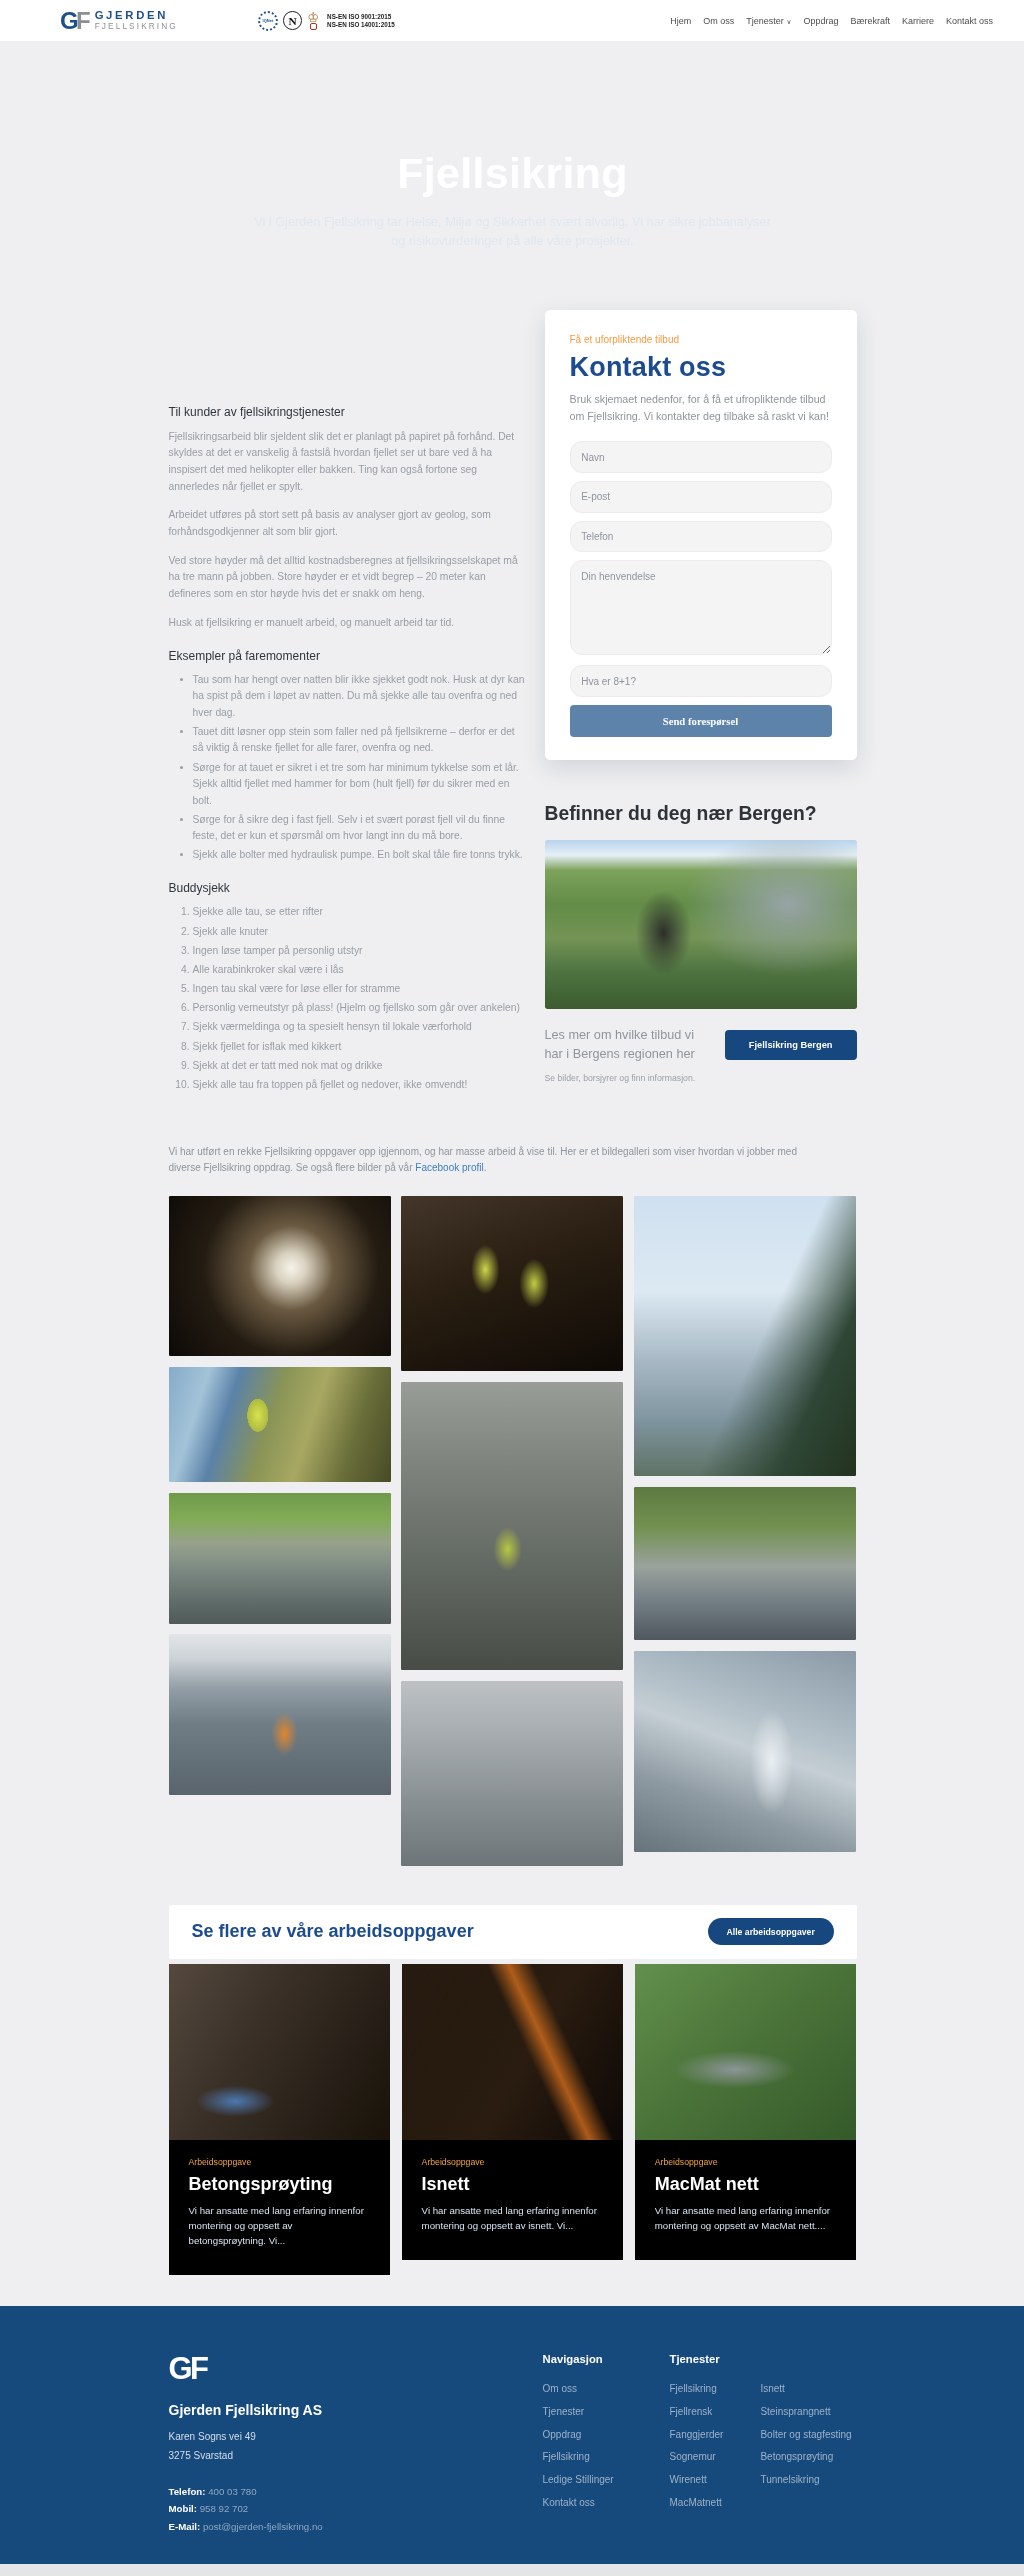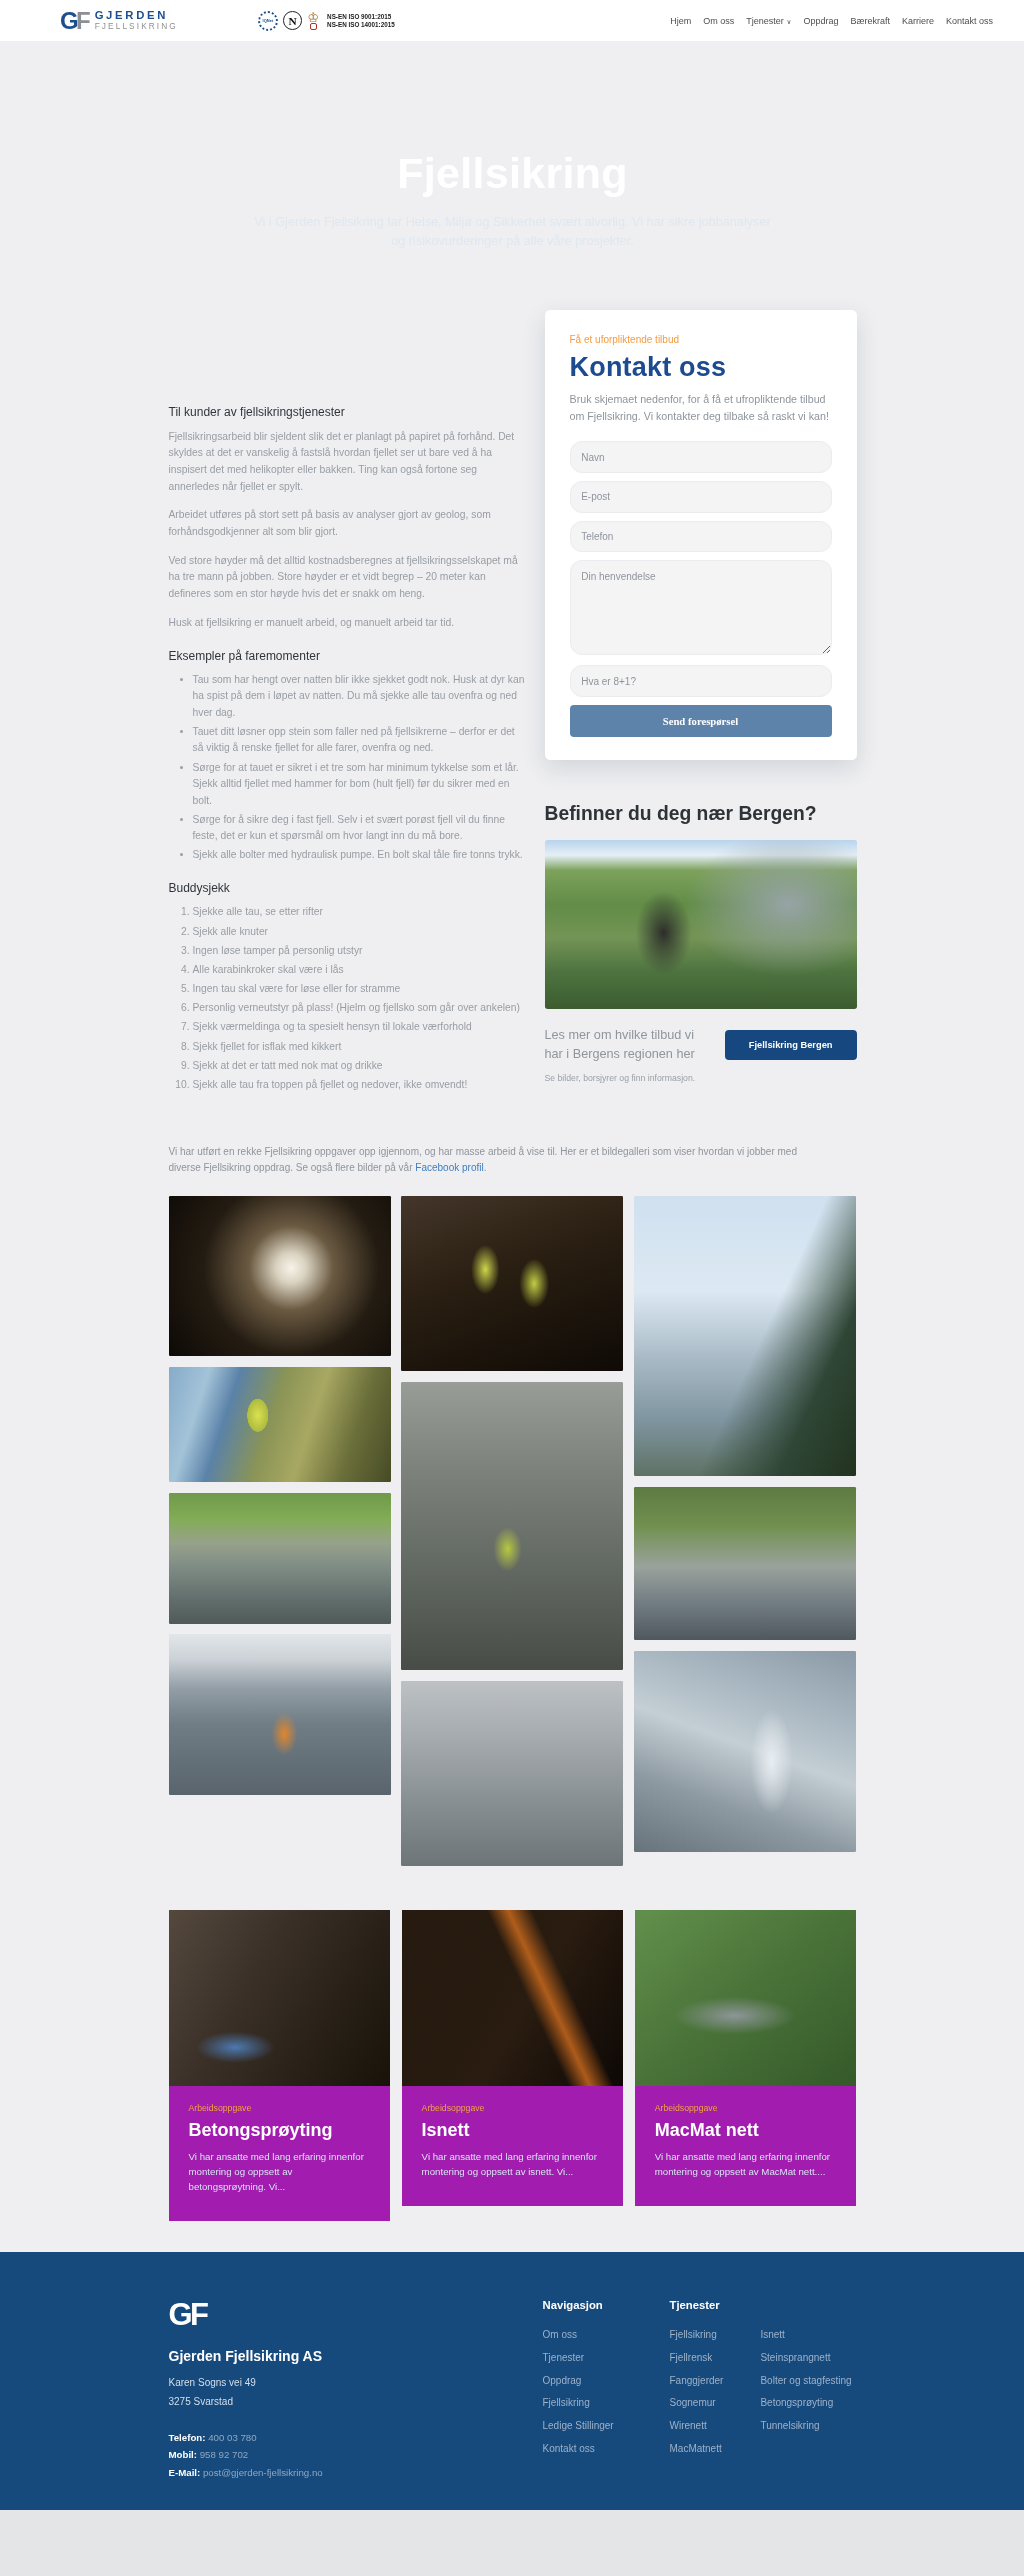--- a/index.html
+++ b/index.html
@@ -121,21 +121,21 @@
   .tasks-btn {
     background:#16477e; color:#fff; border:none; border-radius:20px; font-weight:700;
     font-size:8.7px; padding:8.7px 18.7px; cursor:pointer; font-family:"Liberation Sans",sans-serif;
   }
   .task-cards { display:flex; gap:11.3px; margin-top:5.3px; }
   .task-card { flex:1; text-decoration:none; display:block; cursor:pointer; }
   .timg { height:176px; }
   .t-betong { background:radial-gradient(ellipse 60px 24px at 30% 78%, #4d79b0 0%, rgba(77,121,176,0) 65%), linear-gradient(120deg, #55493e 0%, #3a3028 38%, #181209 100%); }
   .t-isnett { background:linear-gradient(65deg, rgba(0,0,0,0) 55%, rgba(210,110,30,0.8) 62%, rgba(0,0,0,0) 70%), linear-gradient(120deg, #241a12 0%, #33221402 0%, #31211260 40%, #2a1c10 55%, #0d0806 100%), linear-gradient(120deg,#271b10 0%, #17100a 100%); }
   .t-macmat { background:radial-gradient(ellipse 87px 27px at 45% 60%, #8d9598 0%, rgba(141,149,152,0) 70%), linear-gradient(140deg, #62904c 0%, #4a7339 48%, #35592a 100%); }
-  .tbody { background:#a21caf; padding:17.3px 20px 27px; }
+  .tbody { background:#000000; padding:17.3px 20px 27px; }
   .ttag { color:#f2a243; font-size:8.7px; margin-bottom:6.7px; }
   .tbody h3 { color:#fff; font-size:18px; font-weight:700; margin-bottom:8px; }
   .tbody p { color:#d6e4f2; font-size:9.7px; line-height:1.55; }
   
   .site-footer { background:#174a7c; margin-top:31px; padding:47px 0 29px; }
   .f-top { display:flex; }
   .f-col-info { width:374px; }
   .f-gf { color:#fff; font-weight:800; font-size:31px; letter-spacing:-2.7px; line-height:1; }
   .f-company { color:#fff; font-size:14px; font-weight:700; margin-top:18px; }
   .f-addr { color:#d4deea; font-size:10px; margin-top:9.3px; line-height:1.9; }
@@ -262,20 +262,24 @@
       </div>
       <div class="mcol">
         <div class="gimg g-nets"></div>
         <div class="gimg g-rail"></div>
         <div class="gimg g-road"></div>
       </div>
     </div>
   </section>
 
   <section class="tasks">
+    <div class="tasks-head">
+      <h2>Se flere av våre arbeidsoppgaver</h2>
+      <button class="tasks-btn">Alle arbeidsoppgaver</button>
+    </div>
     <div class="task-cards">
       <a href="#" class="task-card">
         <div class="timg t-betong"></div>
         <div class="tbody">
           <div class="ttag">Arbeidsoppgave</div>
           <h3>Betongsprøyting</h3>
           <p>Vi har ansatte med lang erfaring innenfor montering og oppsett av betongsprøytning. Vi...</p>
         </div>
       </a>
       <a href="#" class="task-card">

